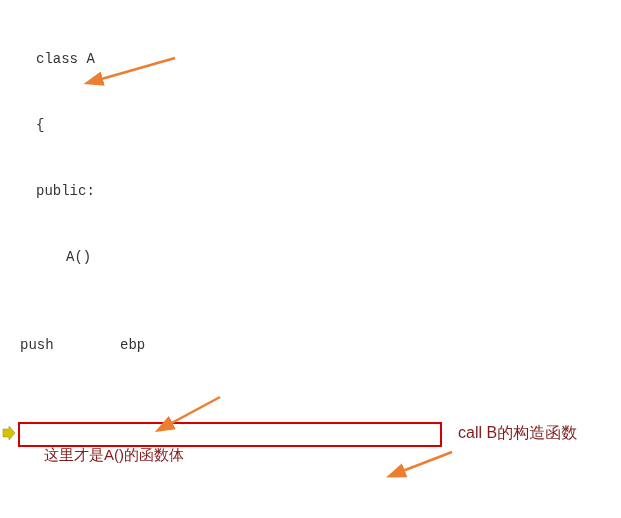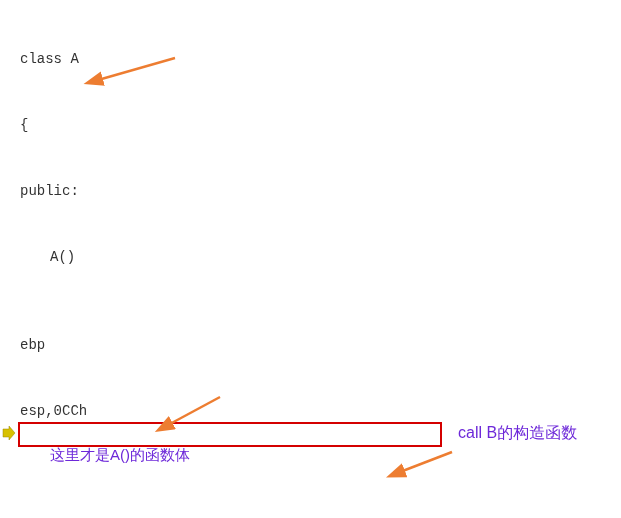--- a/index.html
+++ b/index.html
@@ -21,30 +21,30 @@
   }
   .line {
     height: 22px;
     display: flex;
     align-items: center;
     position: relative;
   }
   .addr { width: 80px; display: inline-block; }
   .mnem { width: 100px; display: inline-block; }
   .ops  { display: inline-block; }
-  .src  { display: inline-block; padding-left: 0; }
+  .src  { display: inline-block; padding-left: 0; margin-left: 16px; }
   .indent1 { padding-left: 30px; }
   .highlight-box {
     position: absolute;
     border: 2px solid #d40000;
     pointer-events: none;
   }
   .annotation {
     position: absolute;
-    color: #6d28d9;
+    color: #7f1d1d;
     font-family: "Microsoft YaHei", Arial, sans-serif;
     font-size: 16px;
     white-space: nowrap;
   }
   .arrow {
     position: absolute;
     pointer-events: none;
   }
   .yellow-arrow {
     position: absolute;
@@ -56,22 +56,22 @@
 </style>
 </head>
 <body>
 
 <div class="code-area">
   <div class="line"><span class="src">class A</span></div>
   <div class="line"><span class="src">{</span></div>
   <div class="line"><span class="src">public:</span></div>
   <div class="line"><span class="src indent1">A()</span></div>
 
-  <div class="line"><span class="ops">ebp</span></div>
-  <div class="line"><span class="ops">esp,0CCh</span></div>
+  <div class="line"><span class="mnem">push</span><span class="ops">ebp</span></div>
+  <div class="line"></div>
   
   
   
   
   
   
   
   
   
   
@@ -89,21 +89,21 @@
 <div class="highlight-box" style="left:18px; top:422px; width:420px; height:21px;"></div>
 
 <div class="yellow-arrow" style="top:426px;">
   <svg width="14" height="14" viewBox="0 0 14 14">
     <polygon points="1,3 7,3 7,0 13,7 7,14 7,11 1,11" fill="#d7c000" stroke="#9a8500" stroke-width="0.5"></polygon>
   </svg>
 </div>
 
 <div class="annotation" style="left:458px; top:423px;">call B的构造函数</div>
 
-<div class="annotation" style="left:50px; top:446px; font-size:15px;">这里才是A()的函数体</div>
+<div class="annotation" style="left:44px; top:446px; font-size:15px;">这里才是A()的函数体</div>
 
 <div class="arrow" style="left:90px; top:56px;">
   <svg class="arrow-svg" width="90" height="30">
     <defs>
       <marker id="ah1" markerWidth="10" markerHeight="10" refX="2" refY="3" orient="auto">
         <path d="M0,0 L0,6 L8,3 z" fill="#ed7d31"></path>
       </marker>
     </defs>
     <line x1="85" y1="2" x2="8" y2="24" stroke="#ed7d31" stroke-width="2.5" marker-end="url(#ah1)"></line>
   </svg>

